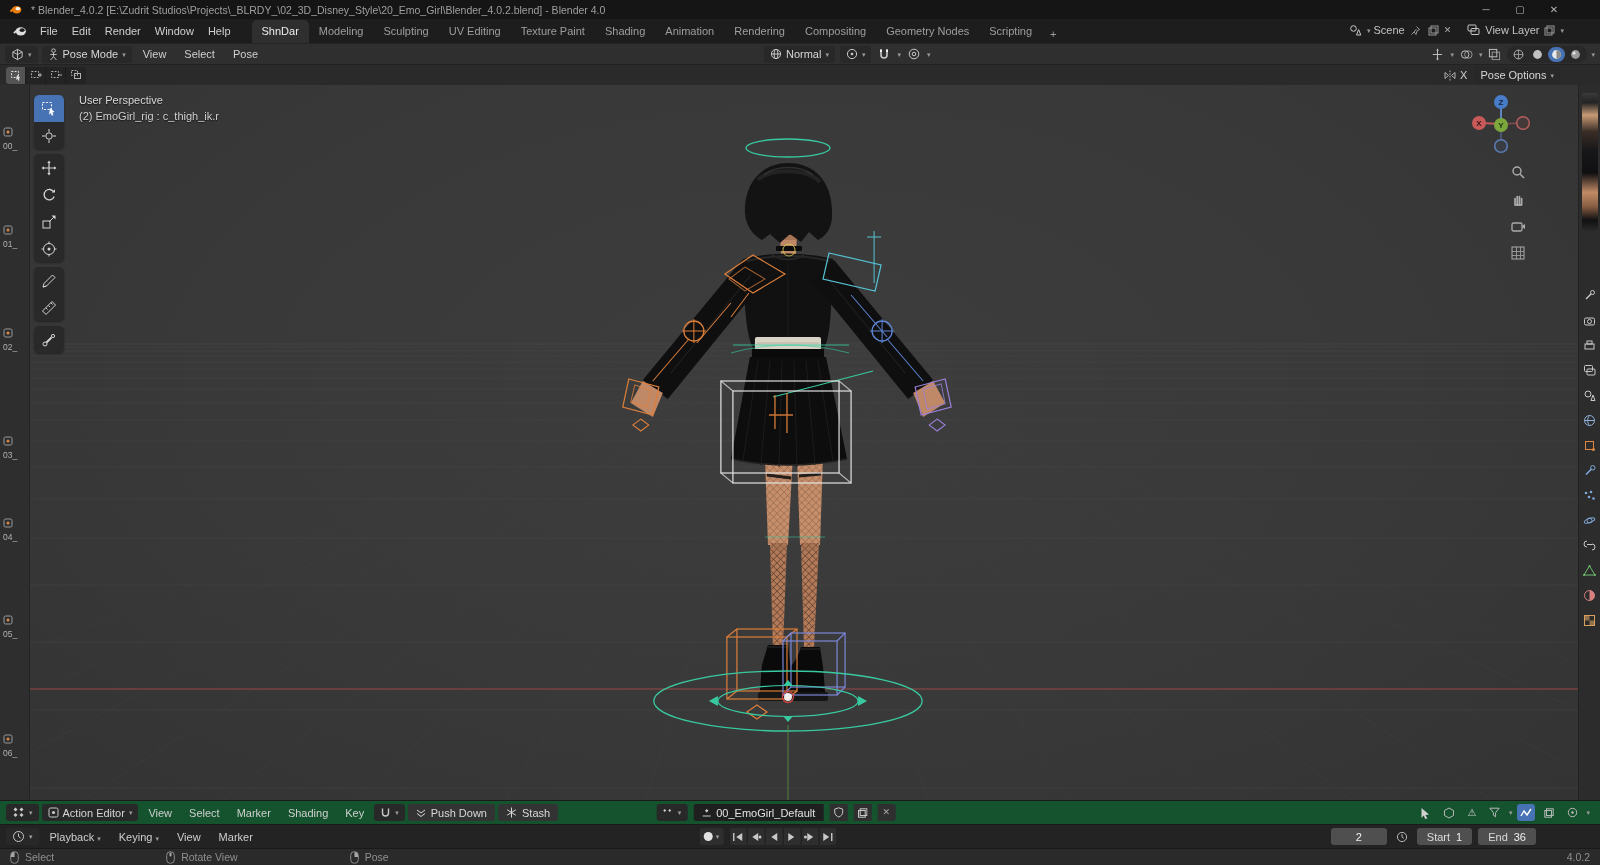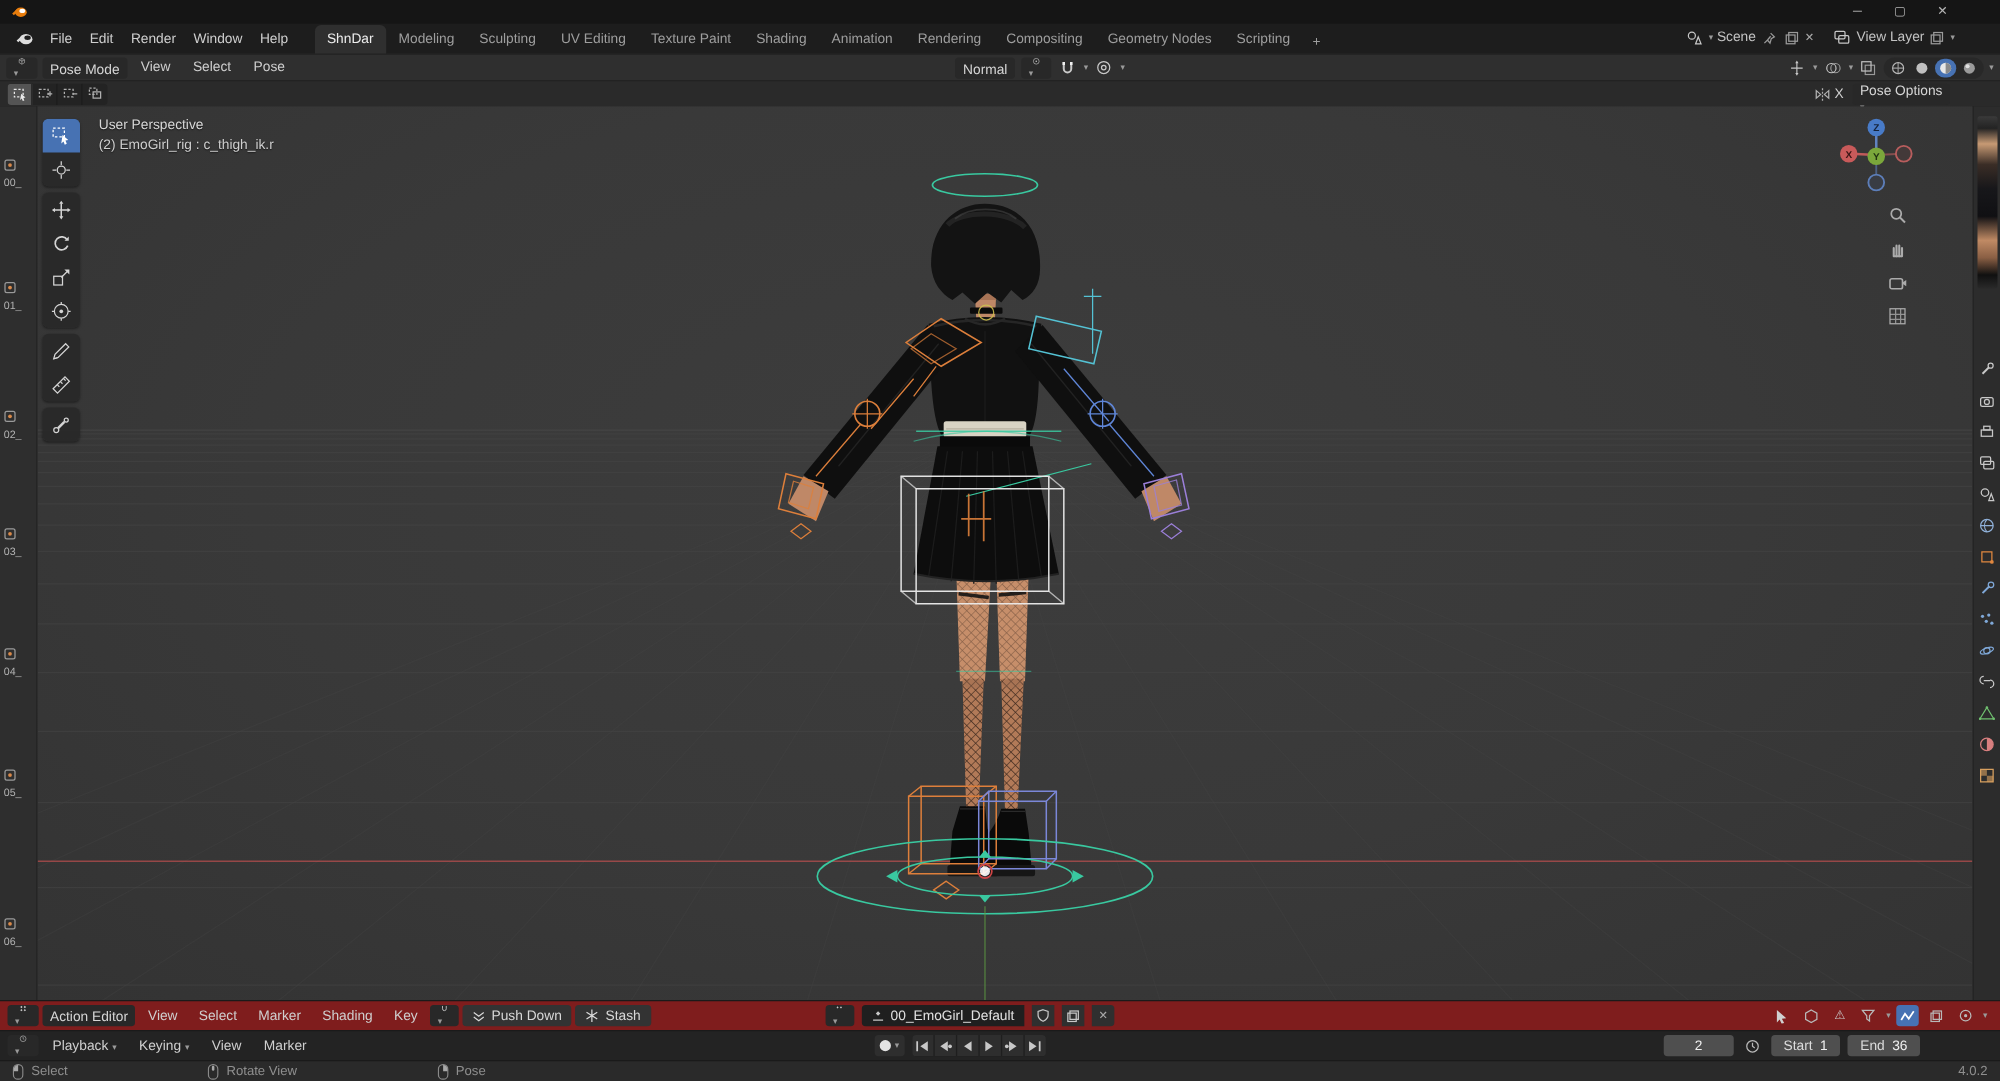--- a/index.html
+++ b/index.html
@@ -22,21 +22,21 @@
   .ws-tab { padding:5px 10px 6px; color:#9e9e9e; border-radius:5px 5px 0 0; white-space:nowrap; }
   .ws-tab.active { background:#2f2f2f; color:#ededed; }
   .ws-add { padding:3px 8px; color:#9e9e9e; }
   .topbar-right { margin-left:auto; display:flex; align-items:center; gap:3px; margin-right:30px; margin-bottom:2px; }
   .icon-btn { display:flex; align-items:center; justify-content:center; padding:1px 2px; border-radius:2px; }
   .chev { font-size:7px; color:#9a9a9a; line-height:1; }
   .x-glyph { font-size:9px; color:#aaa; line-height:1; }
 
   
   .vheader { flex:0 0 21px; background:#2f2f2f; border-top:1px solid #242424; display:flex; align-items:center; padding:0 5px; gap:4px; }
-  .dd { background:#282828; border-radius:3px; padding:0 6px; height:17px; display:inline-flex; gap:4px; color:#d6d6d6; white-space:nowrap;flex-direction:column; }
+  .dd { background:#282828; border-radius:3px; padding:0 6px; height:17px; display:inline-flex; align-items:center; gap:4px; color:#d6d6d6; white-space:nowrap; }
   .hmenu { padding:2px 7px; color:#cfcfcf; white-space:nowrap; }
   .center-group { margin-left:auto; display:flex; align-items:center; gap:5px; }
   .right-group { margin-left:auto; display:flex; align-items:center; gap:4px; }
   .shade-group { display:flex; align-items:center; background:#282828; border-radius:9px; padding:1px 3px; gap:2px; }
   .shade-btn { width:17px; height:15px; display:flex; align-items:center; justify-content:center; border-radius:8px; }
   .shade-btn.active { background:#4772b3; }
 
   .toolrow { flex:0 0 21px; background:#2a2a2a; border-top:1px solid #222; display:flex; align-items:center; padding:0 6px; }
   .selmode-group { display:flex; background:#232323; border-radius:3px; overflow:hidden; }
   .selmode-btn { width:20px; height:17px; display:flex; align-items:center; justify-content:center; border-right:1px solid #1c1c1c; }
@@ -67,21 +67,21 @@
   .nav-tools { position:absolute; top:78px; right:51px; z-index:5; display:flex; flex-direction:column; gap:9px; opacity:.85; }
   .nav-tool-btn { width:18px; height:18px; display:flex; align-items:center; justify-content:center; }
 
   .right-strip { flex:0 0 22px; background:#2c2c2c; border-left:1px solid #222; display:flex; flex-direction:column; align-items:center; padding-top:8px; }
   .panel-thumb { width:16px; height:138px; border-radius:2px;
     background:linear-gradient(#3a3a3a 0%,#232323 7%,#c79a74 16%,#3a2d26 28%,#17171a 42%,#101013 58%,#c08a64 72%,#8a5f44 82%,#101010 92%,#2a2a2a 100%); }
   .props-tabs { display:flex; flex-direction:column; align-items:center; gap:9px; margin-top:56px; }
   .props-tab { width:18px; height:16px; display:flex; align-items:center; justify-content:center; }
 
   
-  .dope-header { flex:0 0 24px; background:#7f1d1d; border-top:1px solid #1a1a1a; display:flex; align-items:center; padding:0 6px; gap:3px; position:relative; }
+  .dope-header { flex:0 0 24px; background:#14532d; border-top:1px solid #1a1a1a; display:flex; align-items:center; padding:0 6px; gap:3px; position:relative; }
   .btn { background:#333333; border-radius:3px; height:17px; display:inline-flex; align-items:center; gap:5px; padding:0 8px; color:#d8d8d8; white-space:nowrap; }
   .action-cluster { position:absolute; left:48.5%; transform:translateX(-50%); display:flex; align-items:center; gap:6px; }
   .name-plate { background:#1f1f1f; border-radius:3px 0 0 3px; height:17px; display:flex; align-items:center; gap:5px; padding:0 8px; color:#e2e2e2; }
   .plate-btn { background:#2f2f2f; height:17px; display:flex; align-items:center; justify-content:center; width:18px; }
   .plate-btn.last { border-radius:0 3px 3px 0; }
   .dope-right { margin-left:auto; display:flex; align-items:center; gap:5px; margin-right:4px; }
   .mini-btn { width:18px; height:17px; display:flex; align-items:center; justify-content:center; border-radius:3px; }
   .mini-btn.active { background:#4772b3; }
   .warn { font-size:10px; color:#c8c8c8; }
 
@@ -106,20 +106,21 @@
 <div class="app">
 
   <div class="titlebar">
     <span class="icon-btn">
       <svg width="13" height="11" viewBox="0 0 16 14">
           <path d="M1.5 9.5 L7 4.5" stroke="#e87d0d" stroke-width="2.4" fill="none"></path>
           <ellipse cx="9.5" cy="7.4" rx="6" ry="4.8" fill="#e87d0d"></ellipse>
           <ellipse cx="11" cy="6" rx="3" ry="2.1" fill="#ffffff"></ellipse>
         </svg>
     </span>
+    <span class="title">* Blender_4.0.2 [E:\Zudrit Studios\Projects\_BLRDY_\02_3D_Disney_Style\20_Emo_Girl\Blender_4.0.2.blend] - Blender 4.0</span>
     <div class="win-controls">
       <span class="win-btn">─</span>
       <span class="win-btn">▢</span>
       <span class="win-btn">✕</span>
     </div>
   </div>
 
   <div class="topbar">
     <div class="topbar-inner">
       <span class="app-icon">
@@ -351,21 +352,21 @@
           </svg>
           <span class="strip-label">01_</span>
         </div>
       <div class="strip-item" style="top:243px">
           <svg width="10" height="10" viewBox="0 0 10 10">
             <rect x="1" y="1" width="8" height="8" rx="1.5" fill="none" stroke="#9a9a9a"></rect>
             <circle cx="5" cy="5" r="1.5" fill="#d8894a"></circle>
           </svg>
           <span class="strip-label">02_</span>
         </div>
-      <div class="strip-item" style="top:337px">
+      <div class="strip-item" style="top:351px">
           <svg width="10" height="10" viewBox="0 0 10 10">
             <rect x="1" y="1" width="8" height="8" rx="1.5" fill="none" stroke="#9a9a9a"></rect>
             <circle cx="5" cy="5" r="1.5" fill="#d8894a"></circle>
           </svg>
           <span class="strip-label">03_</span>
         </div>
       <div class="strip-item" style="top:433px">
           <svg width="10" height="10" viewBox="0 0 10 10">
             <rect x="1" y="1" width="8" height="8" rx="1.5" fill="none" stroke="#9a9a9a"></rect>
             <circle cx="5" cy="5" r="1.5" fill="#d8894a"></circle>

